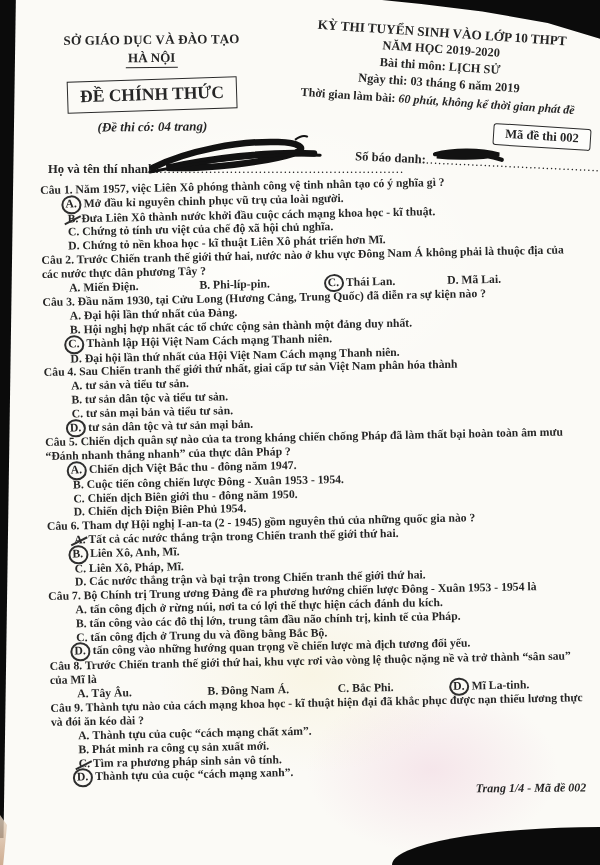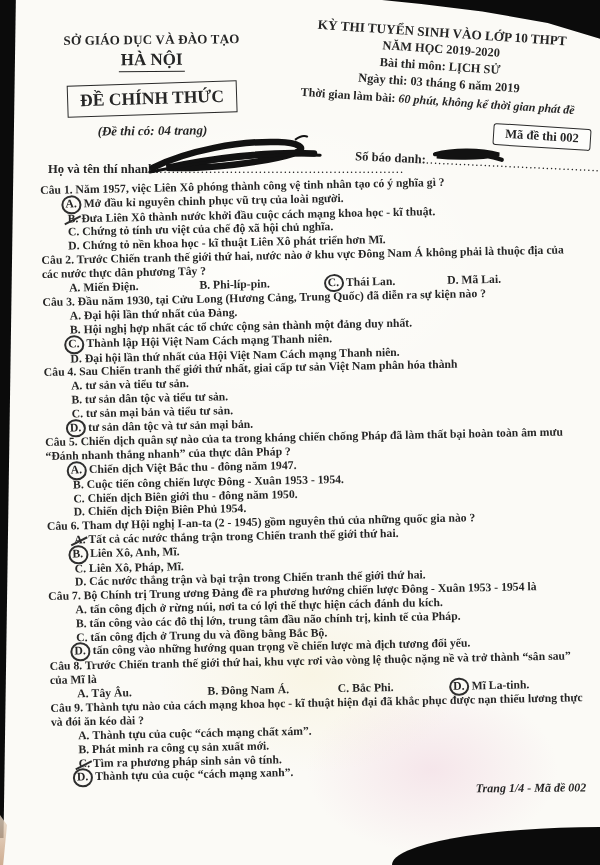--- a/index.html
+++ b/index.html
@@ -18,21 +18,21 @@
   .corner-tr  { position:absolute; right:0; top:0; width:218px; height:44px; background:#0b0b0b;
                 clip-path:polygon(0 0, 100% 0, 100% 88%, 76% 52%, 46% 26%, 18% 9%); z-index:6; }
   .curl-br    { position:absolute; right:0; bottom:0; width:208px; height:38px; background:#0b0b0b;
                 border-top-left-radius:100% 100%; z-index:6; }
   .edge-bl    { position:absolute; left:0; bottom:0; width:7px; height:50px; opacity:.8;
                 background:linear-gradient(to top,#c49a79,#e9d9c6); clip-path:polygon(0 0,100% 20%,45% 100%,0 100%); z-index:6; }
 
   
   .hleft { position:absolute; left:52px; top:32px; width:200px; text-align:center; transform:rotate(-.6deg); }
   .dept  { font-weight:700; font-size:13px; letter-spacing:.2px; }
-  .city  { font-weight:700; font-size:17px; margin-top:2px; display:inline-block;
+  .city  { font-weight:700; font-size:13px; margin-top:2px; display:inline-block;
            border-bottom:1.6px solid #262626; padding:0 2px 1px; }
   .official-box { display:inline-block; margin-top:11px; border:1.7px solid #2a2a2a;
            padding:4px 12px 5px; font-weight:700; font-size:17.5px; transform:rotate(-1.2deg); white-space:nowrap; }
   .pages { margin-top:8px; font-weight:700; font-style:italic; font-size:13px; }
 
   
   .hright { position:absolute; left:292px; top:24px; width:296px; text-align:center; transform:rotate(3.8deg); line-height:17px; }
   .hr1 { font-weight:700; font-size:13.2px; white-space:nowrap; }
   .hr2, .hr3, .hr4 { font-weight:700; font-size:12.4px; }
   .hr5 { font-size:12px; margin-top:1px; white-space:nowrap; }

